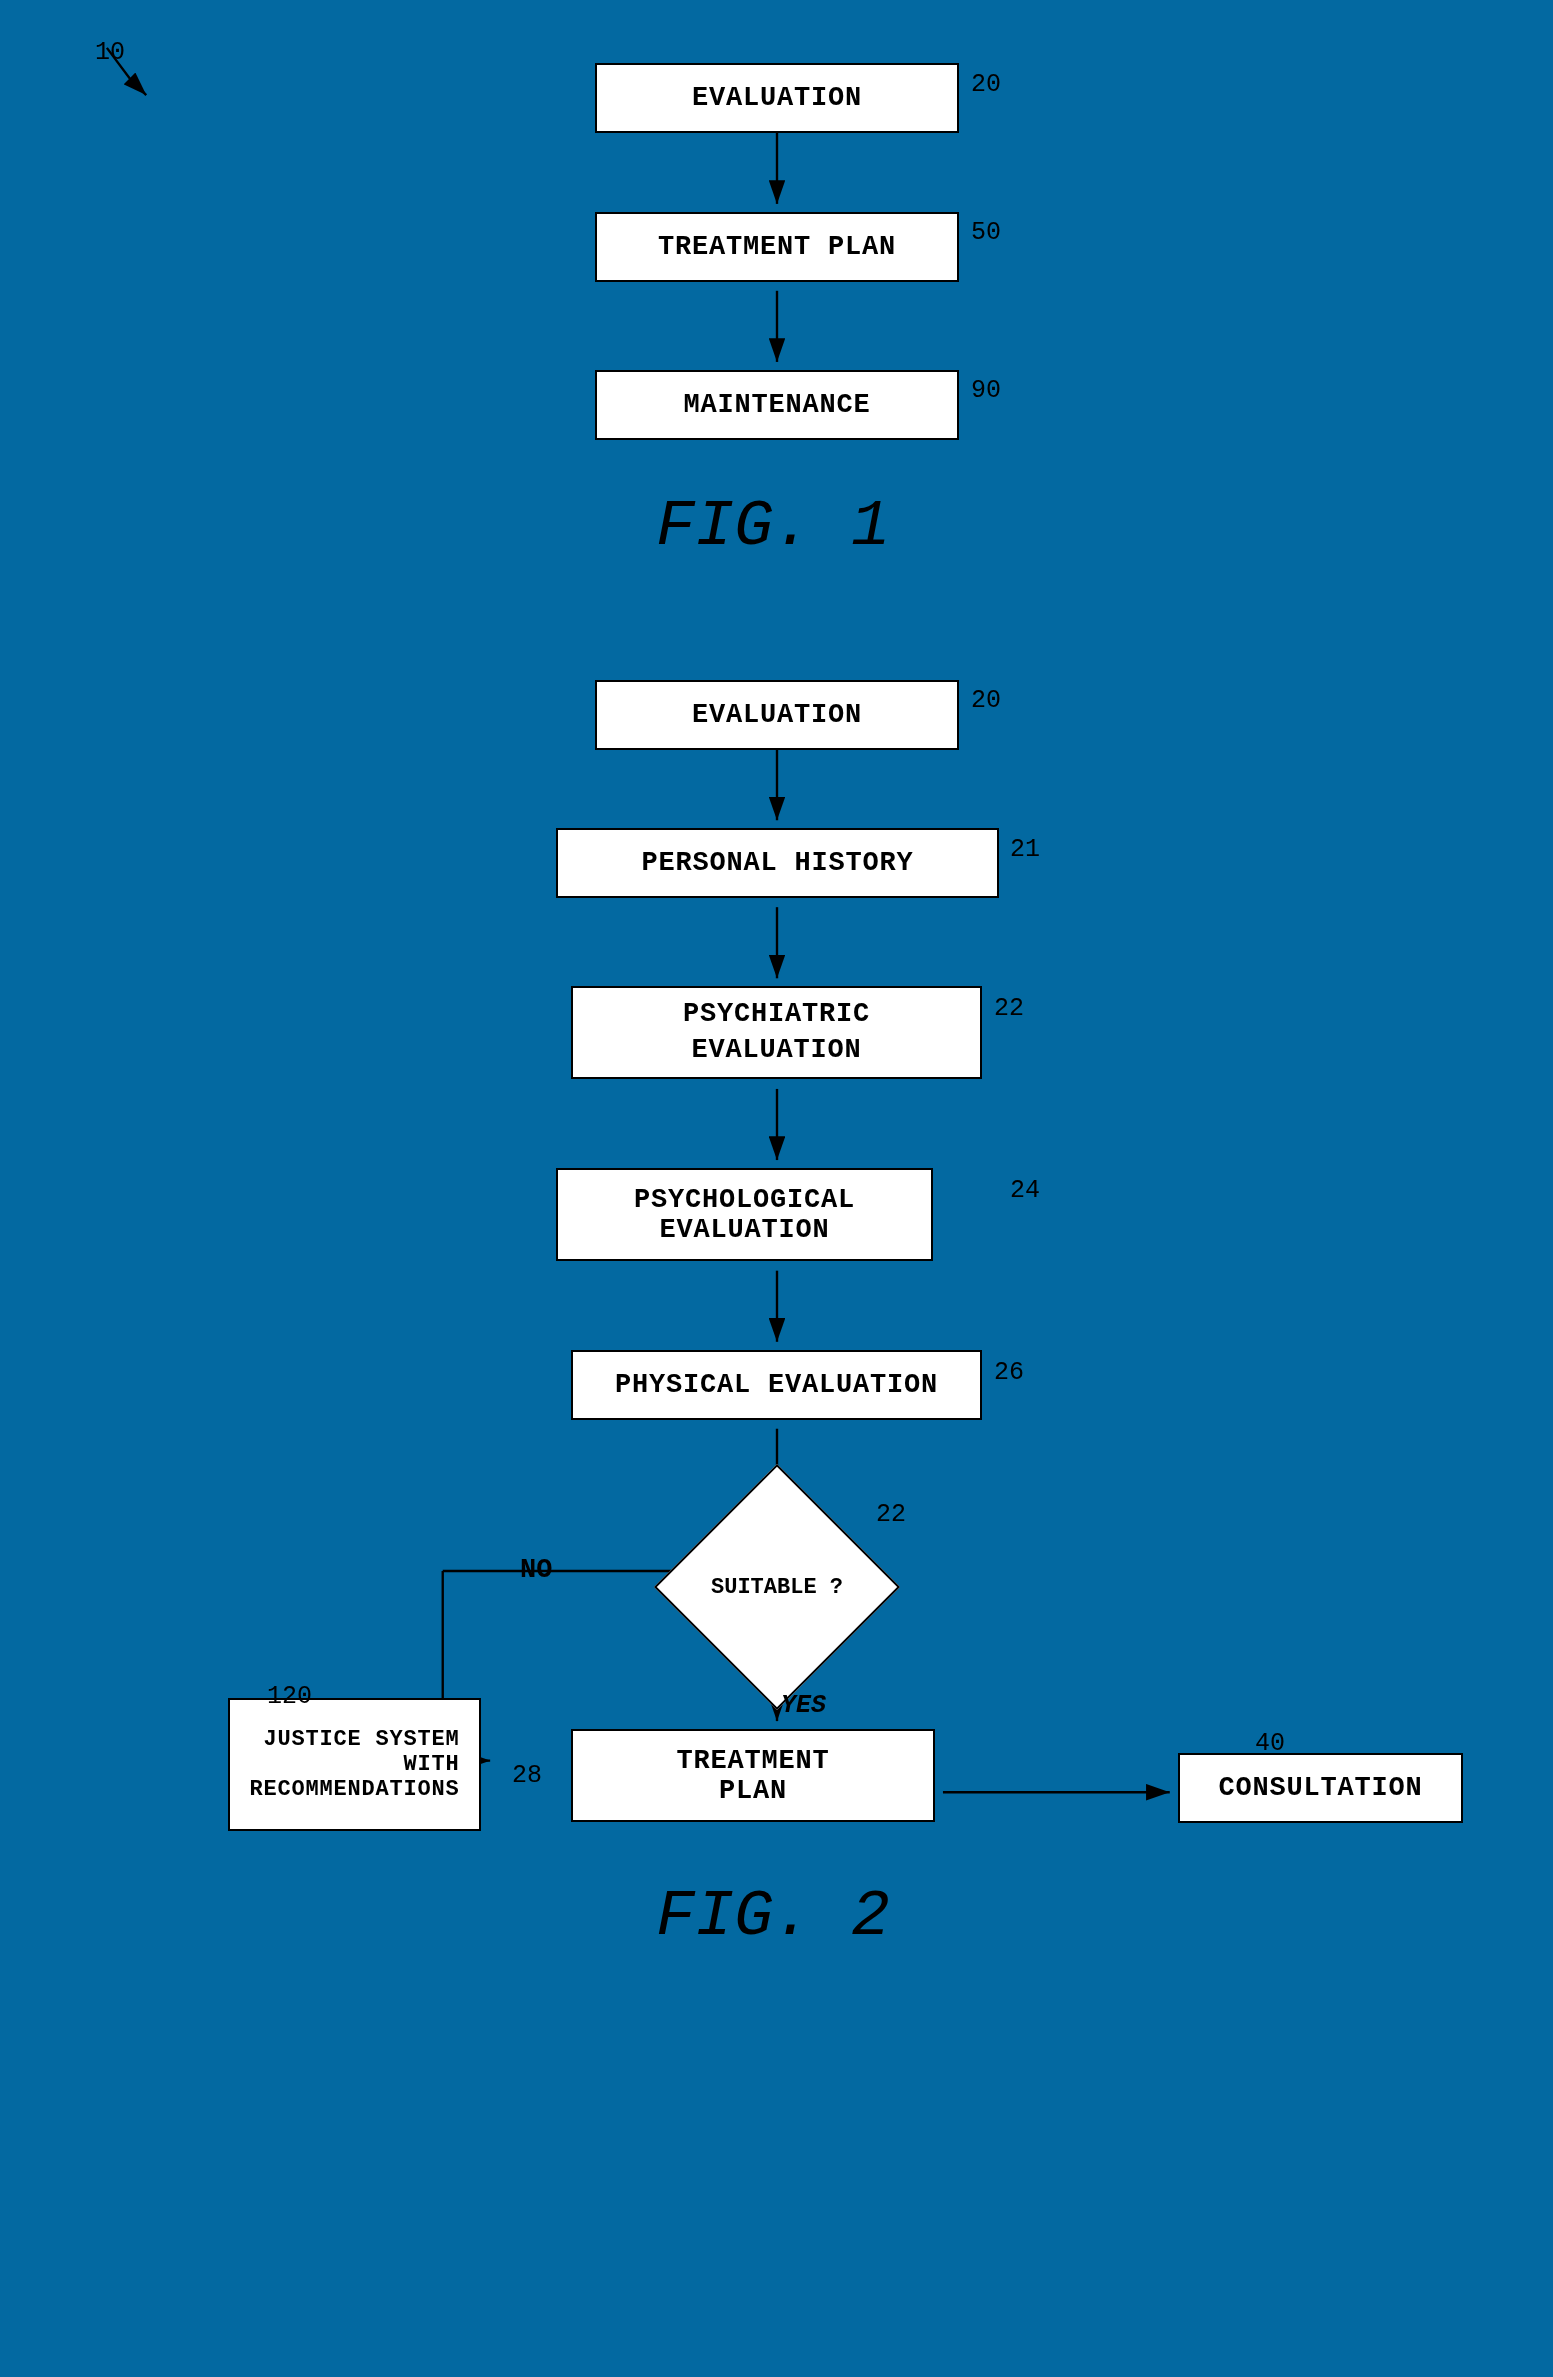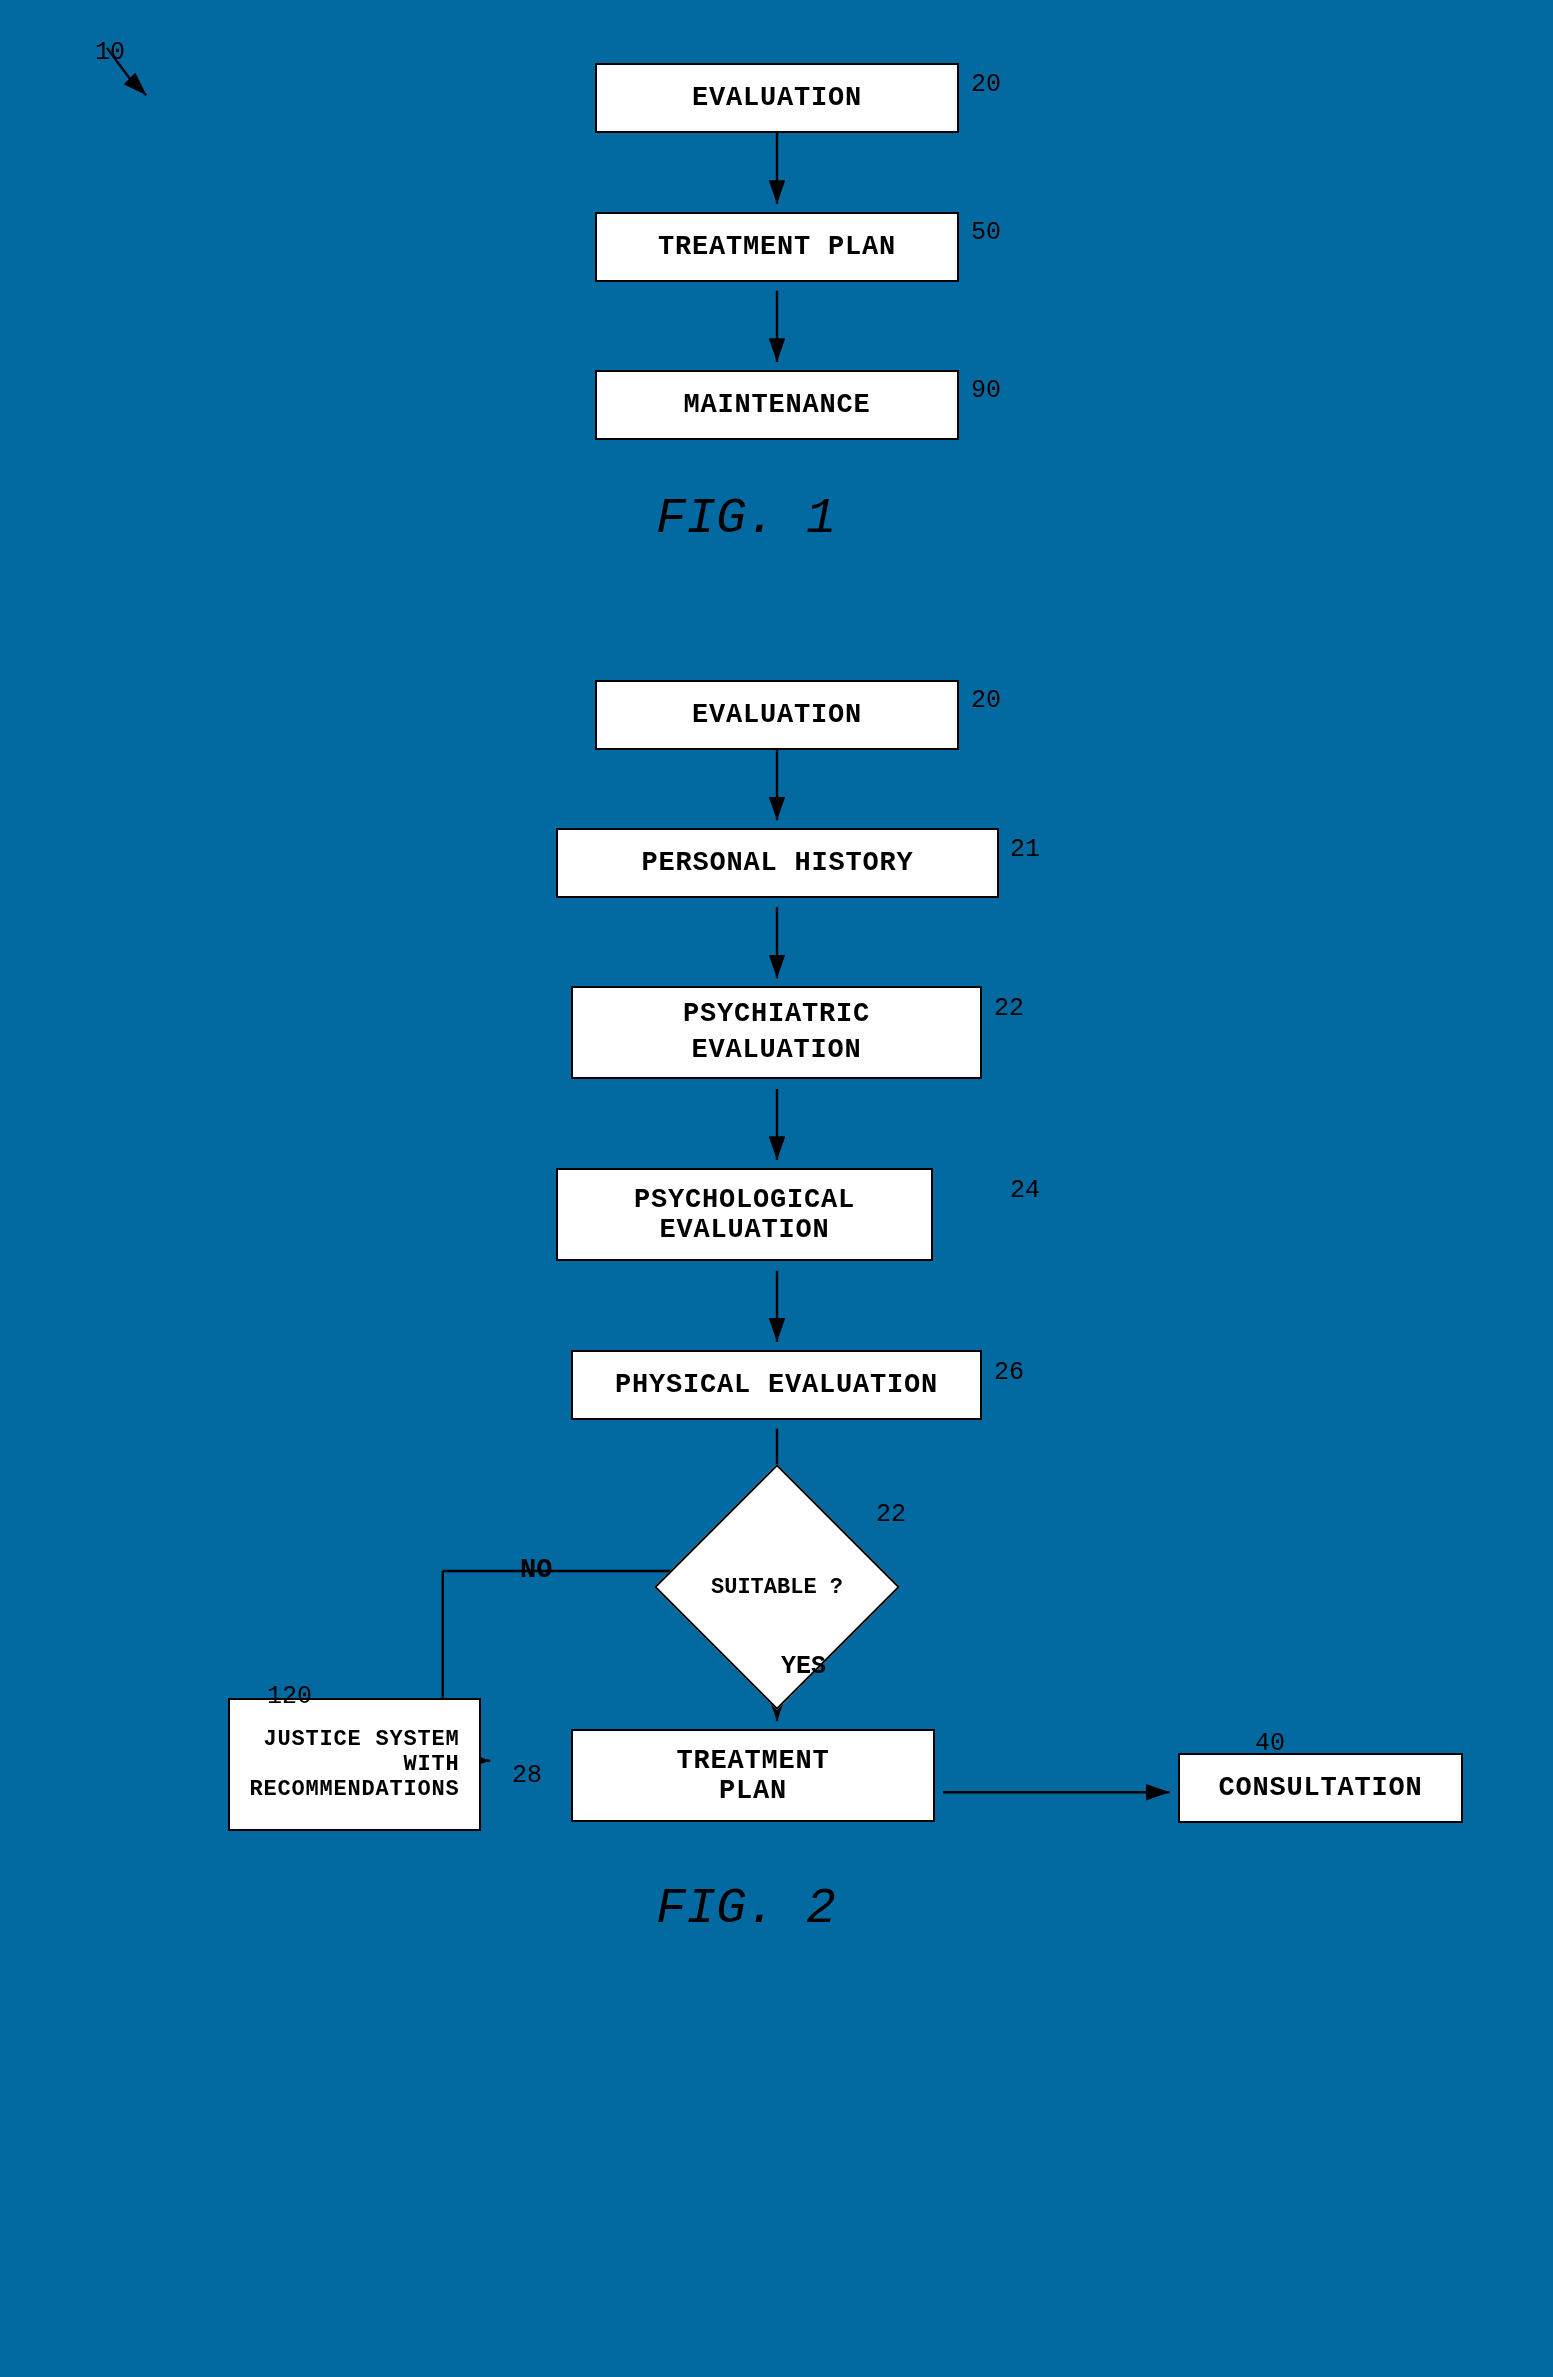--- a/index.html
+++ b/index.html
@@ -39,21 +39,21 @@
       justify-content: center;
       text-align: center;
       font-size: 27px;
       font-family: 'Courier New', Courier, monospace;
       font-weight: bold;
       letter-spacing: 0.8px;
       position: absolute;
     }
 
     .fig-label {
-      font-size: 50px;
+      font-size: 65px;
       font-family: 'Courier New', Courier, monospace;
       font-style: italic;
       font-weight: normal;
       position: absolute;
       color: #000;
     }
 
     .page-arrow {
       position: absolute;
       top: 0;
@@ -157,21 +157,21 @@
   <div style="position:absolute; top:1500px; left:690px; width:174px; height:174px;">
     <div style="width:174px; height:174px; background:#fff; border:2.4px solid #000; transform:rotate(45deg); position:absolute; top:0; left:0;"></div>
     <div style="position:absolute; top:0; left:0; width:174px; height:174px; display:flex; align-items:center; justify-content:center; z-index:2;">
       <span style="font-size:22px; font-family:'Courier New',monospace; font-weight:bold; text-align:center;">SUITABLE ?</span>
     </div>
   </div>
   <div class="ref-label" style="top:1500px; left:876px;">22</div>
 
   <div class="ref-label" style="top:1555px; left:520px; font-size:27px; font-weight:bold;">NO</div>
 
-  <div class="ref-label" style="top:1652px; left:781px; font-size:25px; font-weight:bold;">YES</div>
+  <div class="ref-label" style="top:1691px; left:781px; font-size:25px; font-weight:bold;font-style:italic;">YES</div>
 
   <div class="flow-box" style="top:1729px; left:571px; width:364px; height:93px;">
     <span style="white-space:pre-line; text-align:center;">TREATMENT
 PLAN</span>
   </div>
   <div class="ref-label" style="top:1761px; left:512px;">28</div>
 
   <div class="flow-box" style="top:1698px; left:228px; width:253px; height:133px; font-size:22px;">
     <span style="white-space:pre-line; text-align:right;">JUSTICE SYSTEM
 WITH

